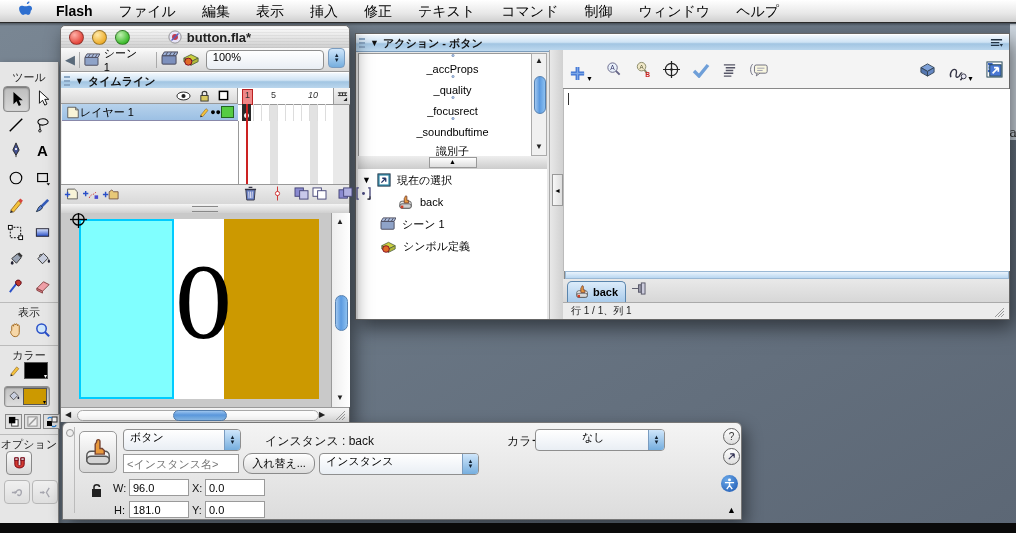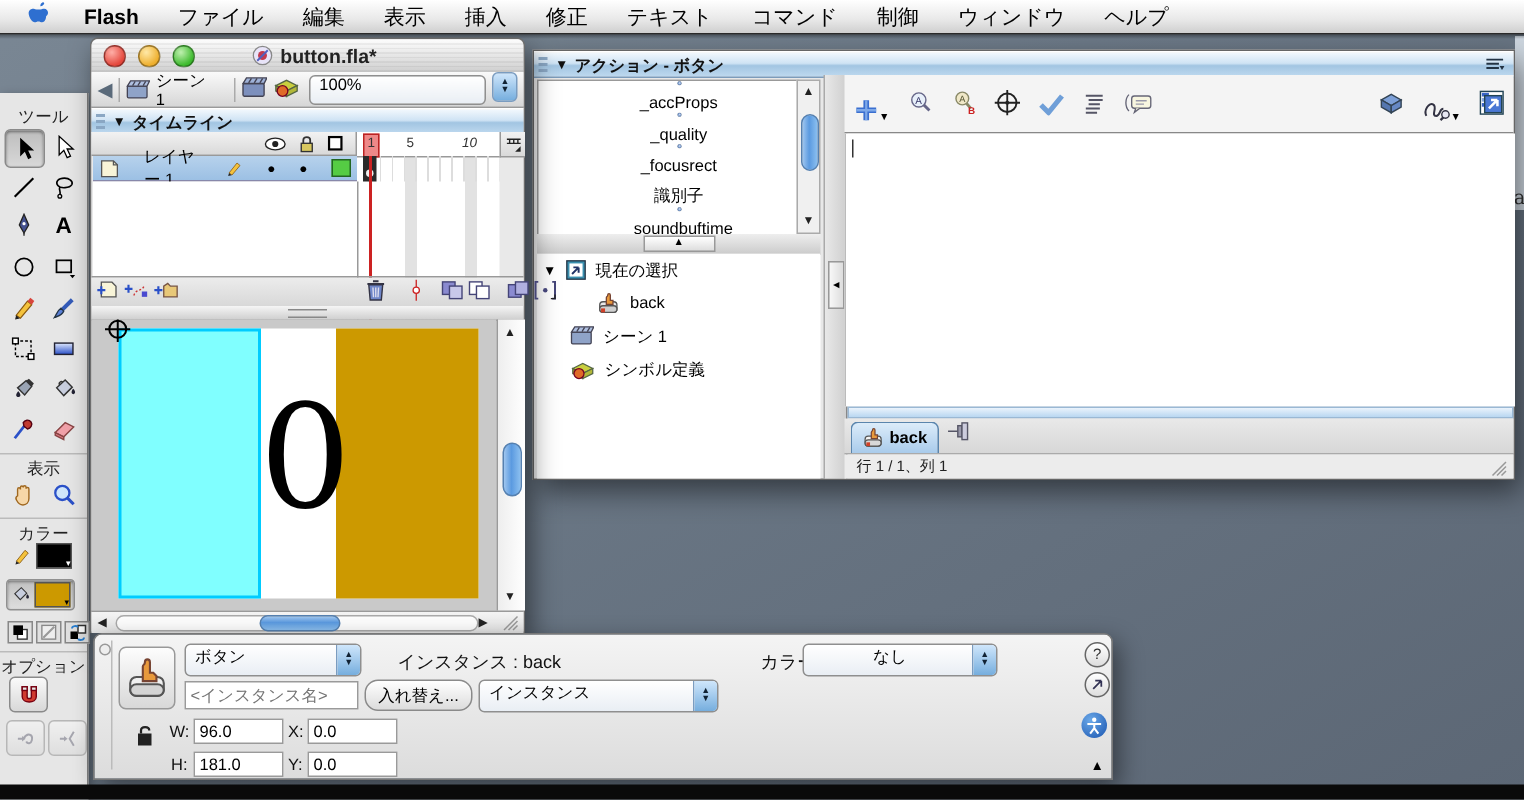--- a/index.html
+++ b/index.html
@@ -62,21 +62,21 @@
     border-bottom:1px solid #8c8c8c;display:flex;align-items:center;}
   .tlight{width:13px;height:13px;border-radius:50%;margin-left:8px;border:1px solid rgba(0,0,0,.35);}
   .title-txt{flex:1;text-align:center;font-size:13px;font-weight:bold;color:#222;
     display:flex;align-items:center;justify-content:center;gap:5px;}
   .editbar{left:0;top:22px;width:100%;height:24px;background:linear-gradient(#fafafa,#d6d6d6);
     border-bottom:1px solid #9a9a9a;display:flex;align-items:center;font-size:11px;gap:4px;padding:0 4px;box-sizing:border-box;}
   .vsep{width:1px;height:16px;background:#aaa;}
   .tlhdr{left:0;top:46px;width:100%;height:16px;}
   .tlbody{left:0;top:62px;width:100%;height:116px;background:#e9e9e9;font-size:11px;}
   .tl-colhdr{left:0;top:0;width:177px;height:16px;background:linear-gradient(#f2f2f2,#d9d9d9);border-bottom:1px solid #999;border-right:1px solid #999;display:flex;align-items:center;justify-content:flex-end;gap:8px;padding-right:8px;box-sizing:border-box;}
-  .layerrow{left:1px;top:16px;width:176px;height:17px;background:linear-gradient(#b7d2ec,#9cc0e4);display:flex;align-items:center;gap:16px;padding:0 4px;box-sizing:border-box;border-bottom:1px solid #8fb;border-bottom:1px solid #88a;}
+  .layerrow{left:1px;top:16px;width:176px;height:17px;background:linear-gradient(#b7d2ec,#9cc0e4);display:flex;align-items:center;gap:0;padding:0 4px;box-sizing:border-box;border-bottom:1px solid #8fb;border-bottom:1px solid #88a;}
   .layer-empty{left:1px;top:33px;width:176px;height:92px;background:#fff;border-right:1px solid #999;}
   .frames{left:177px;top:0;width:95px;height:125px;background:#fff;}
   .ruler{left:0;top:0;width:95px;height:16px;background:#fff;border-bottom:1px solid #999;font-size:9px;color:#333;}
   .framerow{left:0;top:16px;width:95px;height:17px;
     background:repeating-linear-gradient(90deg,transparent 0 7px,#ddd 7px 8px);}
   .fview{left:272px;top:0;width:16px;height:16px;background:linear-gradient(#f2f2f2,#d9d9d9);border-bottom:1px solid #999;border-left:1px solid #999;font-size:9px;display:flex;align-items:center;justify-content:center;}
   .tlbottom{left:0;top:96px;width:288px;height:20px;background:linear-gradient(#ececec,#d8d8d8);border-top:1px solid #999;display:flex;align-items:center;gap:3px;padding:0 3px;box-sizing:border-box;}
   .splitter{left:0;top:178px;width:100%;height:9px;background:linear-gradient(#f5f5f5,#cfcfcf);border-bottom:1px solid #8a8a8a;display:flex;align-items:center;justify-content:center;}
   .splitter .bar{width:26px;height:4px;border-top:1px solid #888;border-bottom:1px solid #888;}
   .canvas{left:0;top:187px;width:270px;height:194px;background:#c9c9c9;overflow:hidden;}
@@ -568,31 +568,31 @@
       </div>
       <div class="tbx-row">
         <svg width="14" height="14" viewBox="0 0 16 16">
             <circle cx="8" cy="8" r="7" fill="#7d9fd4" stroke="#345"></circle>
             <path d="M5 11 L10 6 M10 6 L10 10 M10 6 L6 6" stroke="#fff" stroke-width="1.6" fill="none"></path>
           </svg>
         <span>_focusrect</span>
       </div>
       <div class="tbx-row">
         <svg width="14" height="14" viewBox="0 0 16 16">
+            <circle cx="8" cy="8" r="7" fill="#7d9fd4" stroke="#345"></circle>
+            <path d="M5 11 L10 6 M10 6 L10 10 M10 6 L6 6" stroke="#fff" stroke-width="1.6" fill="none"></path>
+          </svg>
+        <span>_soundbuftime</span>
+      </div>
+      <div class="tbx-row">
+        <svg width="14" height="14" viewBox="0 0 16 16">
             <rect x="1" y="1" width="14" height="14" fill="#5577c8" stroke="#234"></rect>
             <path d="M5 11 L10 6 M10 6 L10 10 M10 6 L6 6" stroke="#fff" stroke-width="1.6" fill="none"></path>
           </svg>
         <span>識別子</span>
-      </div>
-      <div class="tbx-row">
-        <svg width="14" height="14" viewBox="0 0 16 16">
-            <circle cx="8" cy="8" r="7" fill="#7d9fd4" stroke="#345"></circle>
-            <path d="M5 11 L10 6 M10 6 L10 10 M10 6 L6 6" stroke="#fff" stroke-width="1.6" fill="none"></path>
-          </svg>
-        <span>_soundbuftime</span>
       </div>
     </div>
     <div class="a tbx-sb">
       <div class="sb-arrow a" style="left:3px;top:2px;">▲</div>
       <div class="a thumbV" style="left:2px;top:22px;width:10px;height:36px;"></div>
       <div class="sb-arrow a" style="left:3px;top:88px;">▼</div>
     </div>
     <div class="a tbx-split">
       <div class="tbx-splitbtn">▲</div>
     </div>

